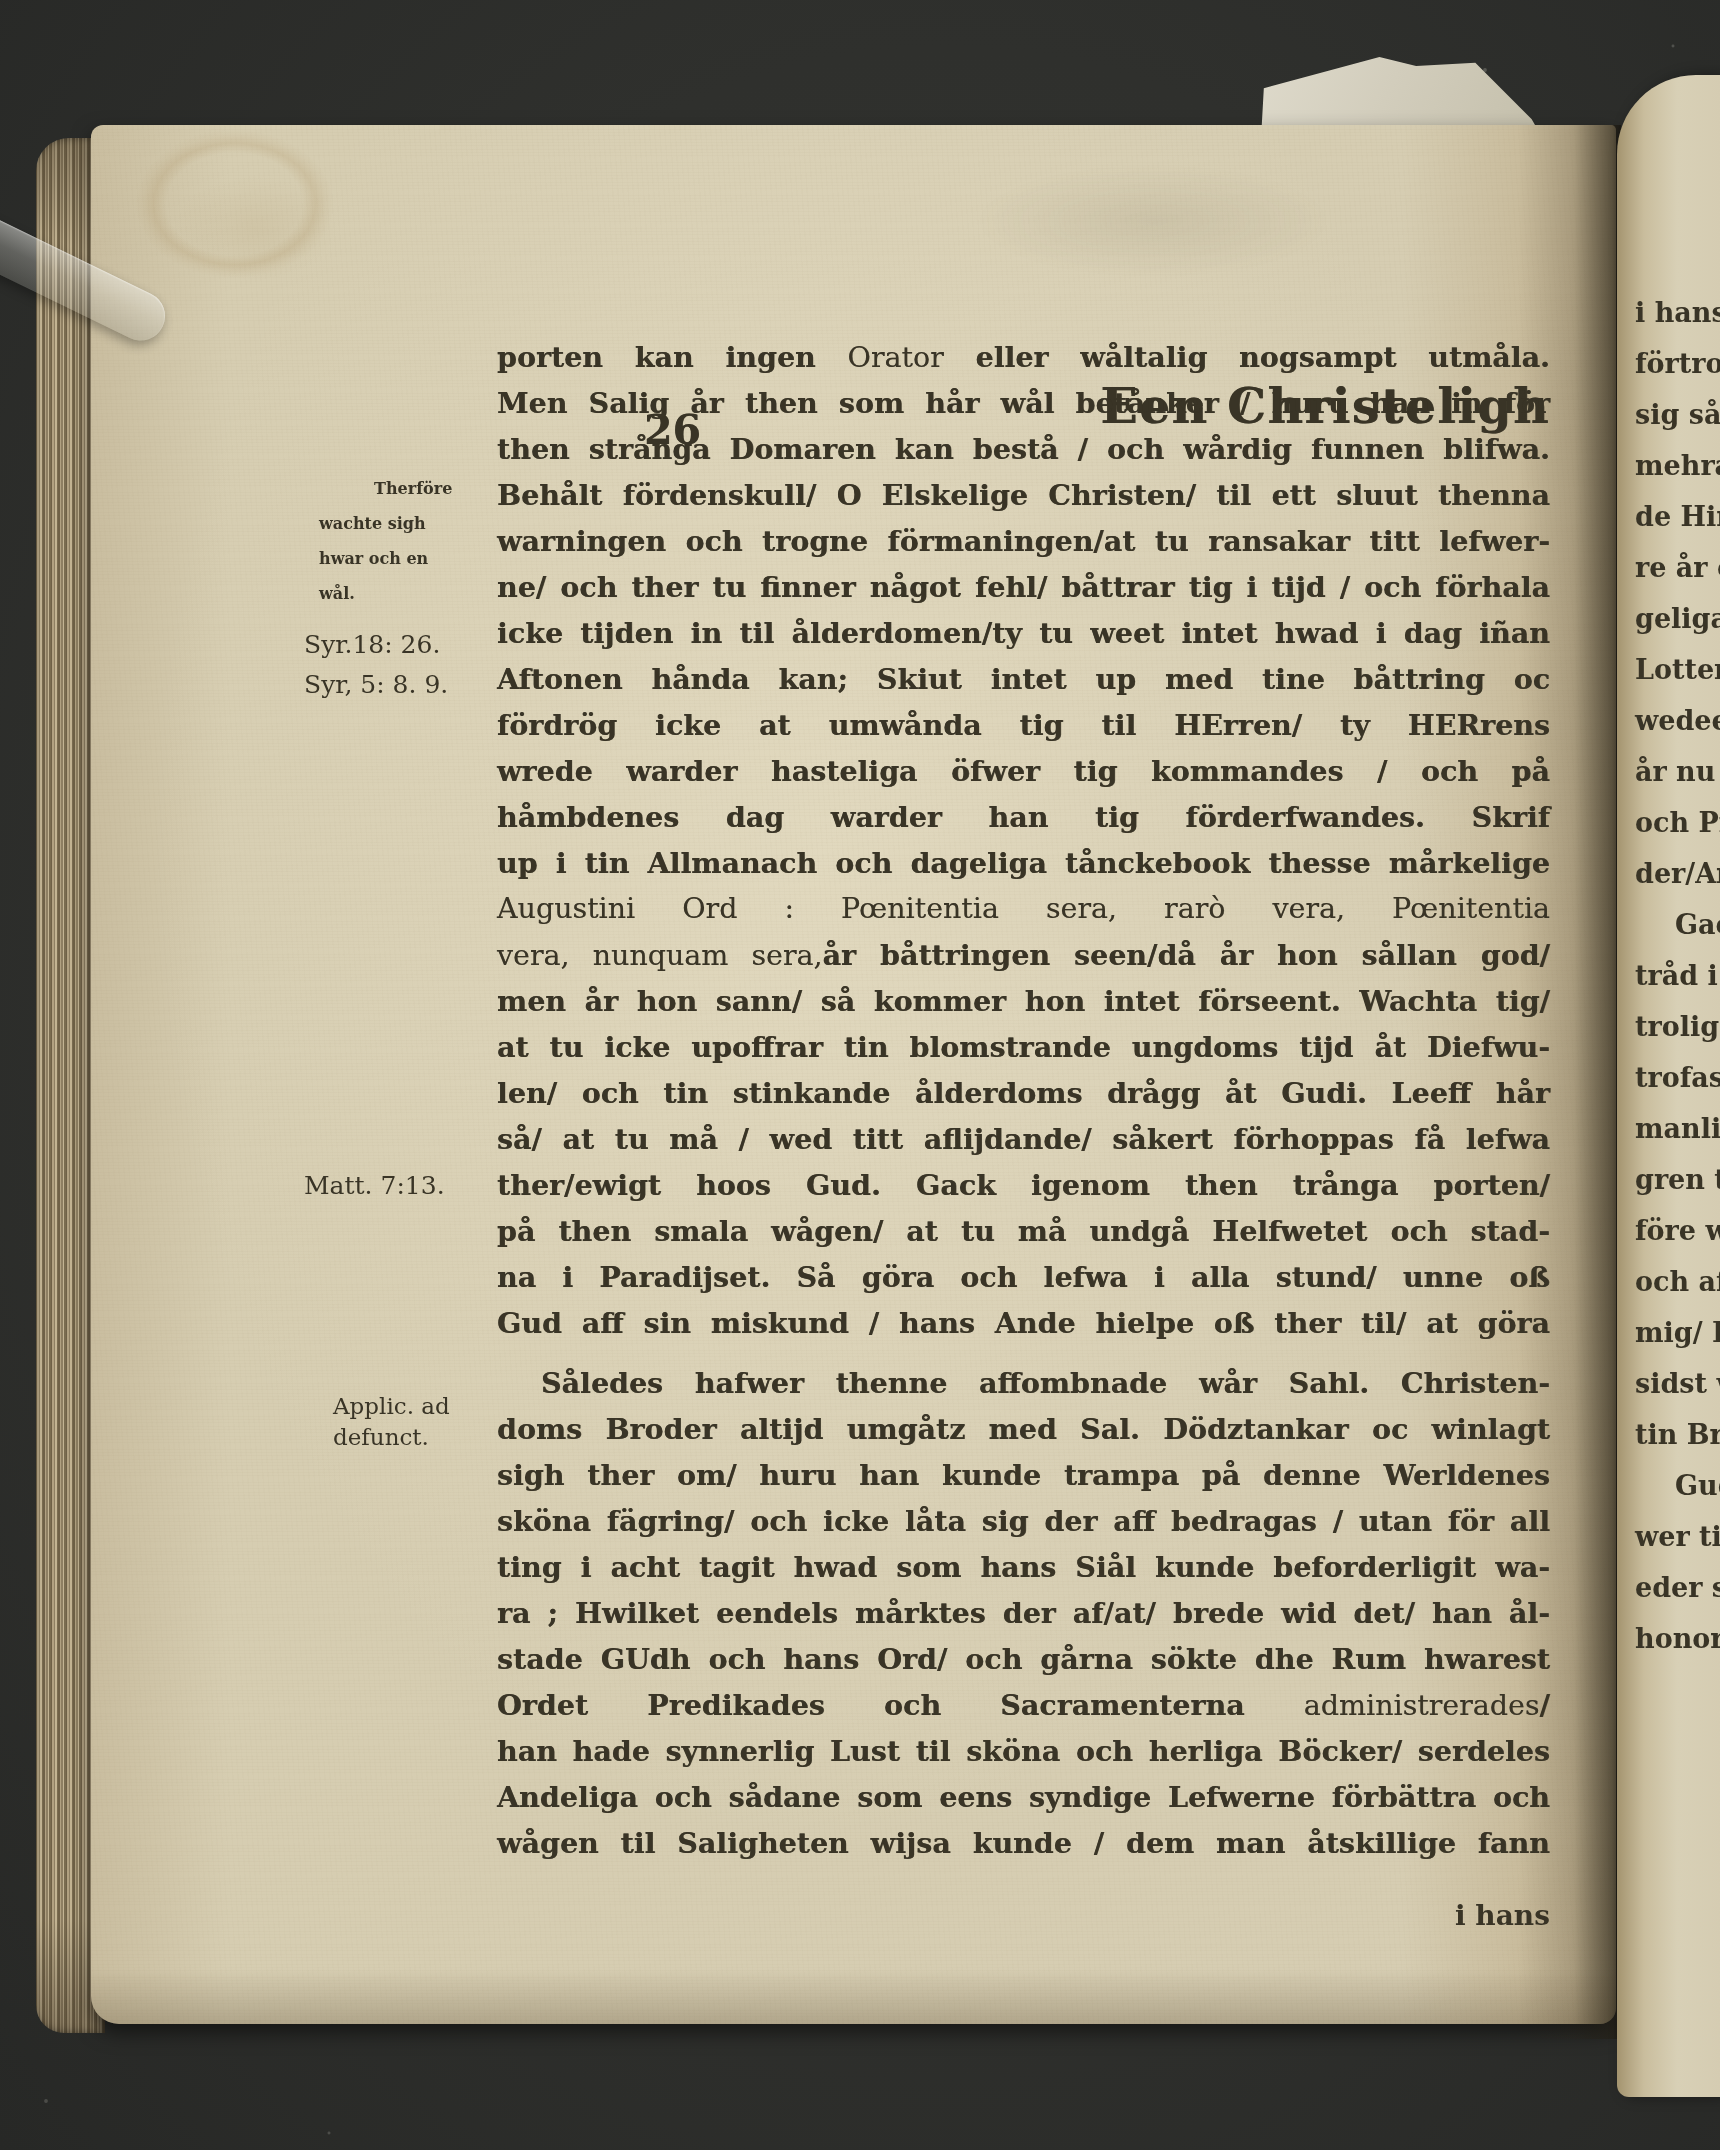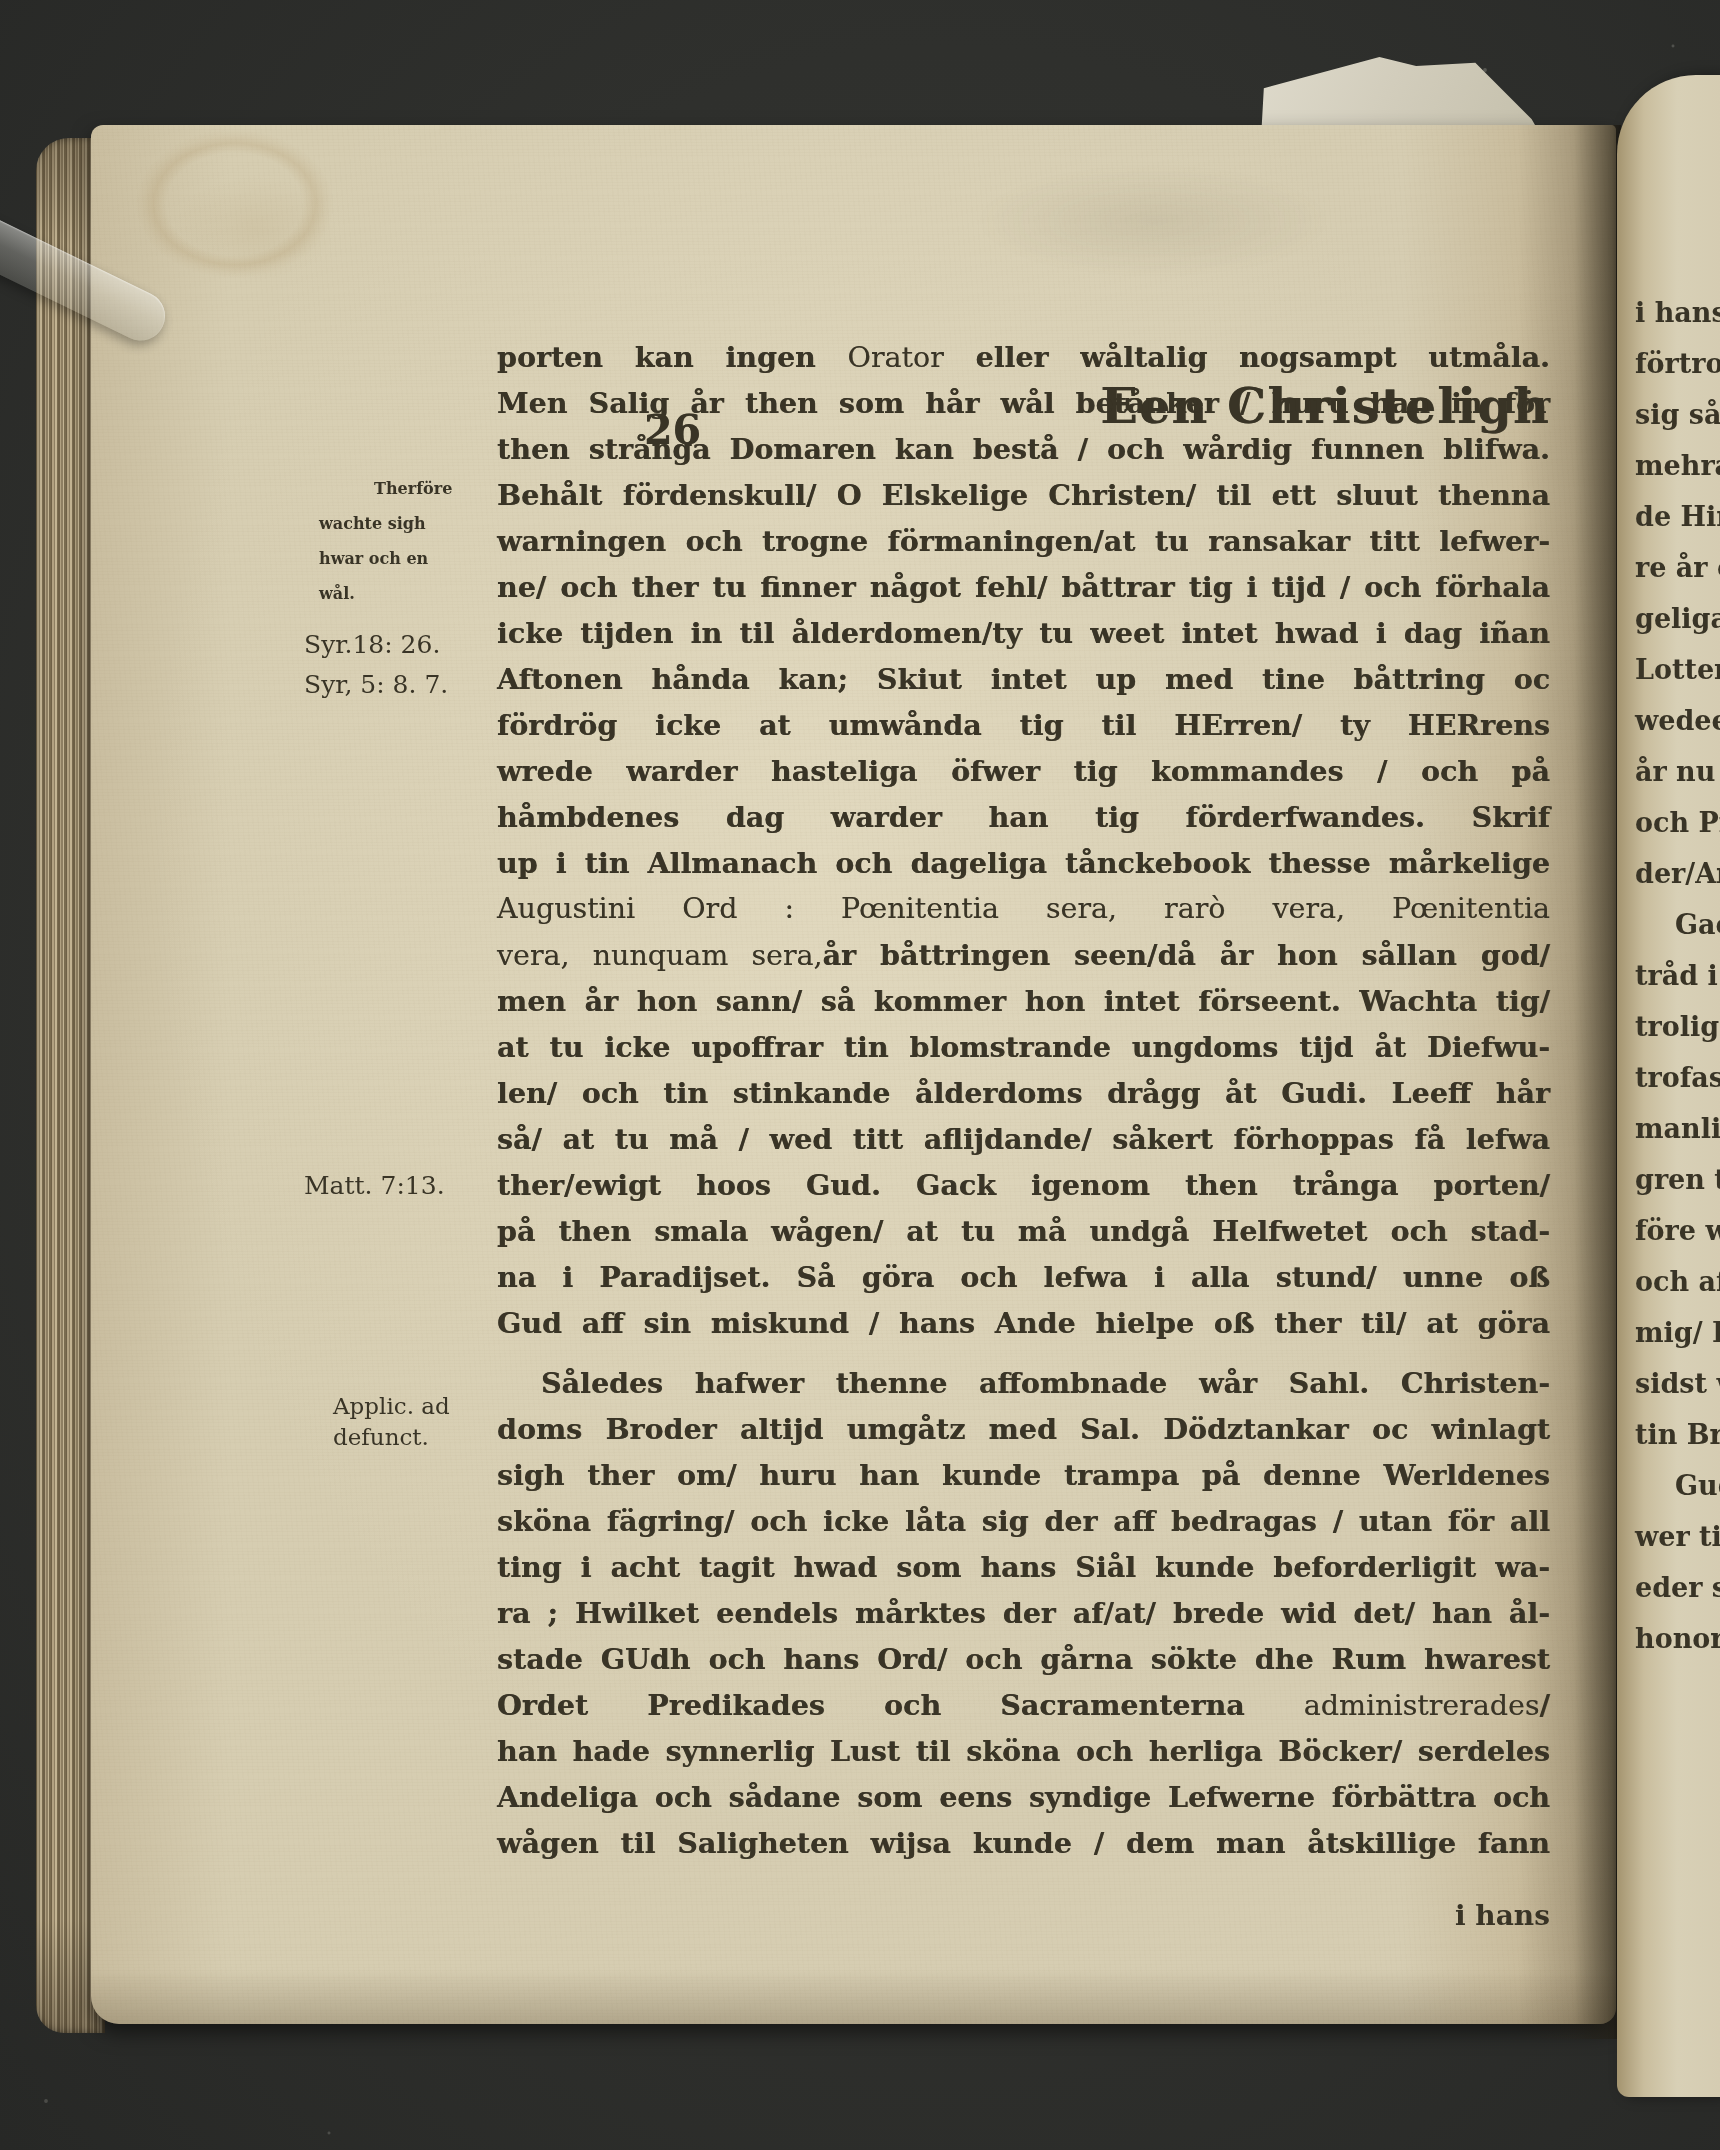--- a/index.html
+++ b/index.html
@@ -115,21 +115,21 @@
   <div class="abs page-number ink bl">26</div>
   <div class="abs running-header ink">Een Christeligh</div>
 
   <div class="abs gloss ink">
     <div>Therföre</div>
     <div>wachte sigh</div>
     <div>hwar och en</div>
     <div>wål.</div>
   </div>
   <div class="abs ref ref-0 ink">Syr.18: 26.</div>
-  <div class="abs ref ref-1 ink">Syr, 5: 8. 7.</div>
+  <div class="abs ref ref-1 ink">Syr, 5: 8. 9.</div>
   <div class="abs ref ref-2 ink">Matt. 7:13.</div>
   <div class="abs applic ink">
     <div>Applic. ad</div>
     <div>defunct.</div>
   </div>
 
   <div class="abs body-text ink" id="body-lines">
       <div class="line"><span class="bl">porten  kan ingen </span><span class="rm">Orator</span><span class="bl"> eller wåltalig  nogsampt utmåla.</span></div>
       <div class="line"><span class="bl">Men Salig år then som hår wål betånker /  huru han in för</span></div>
       <div class="line"><span class="bl">then strånga Domaren kan bestå /  och wårdig funnen blifwa.</span></div>

